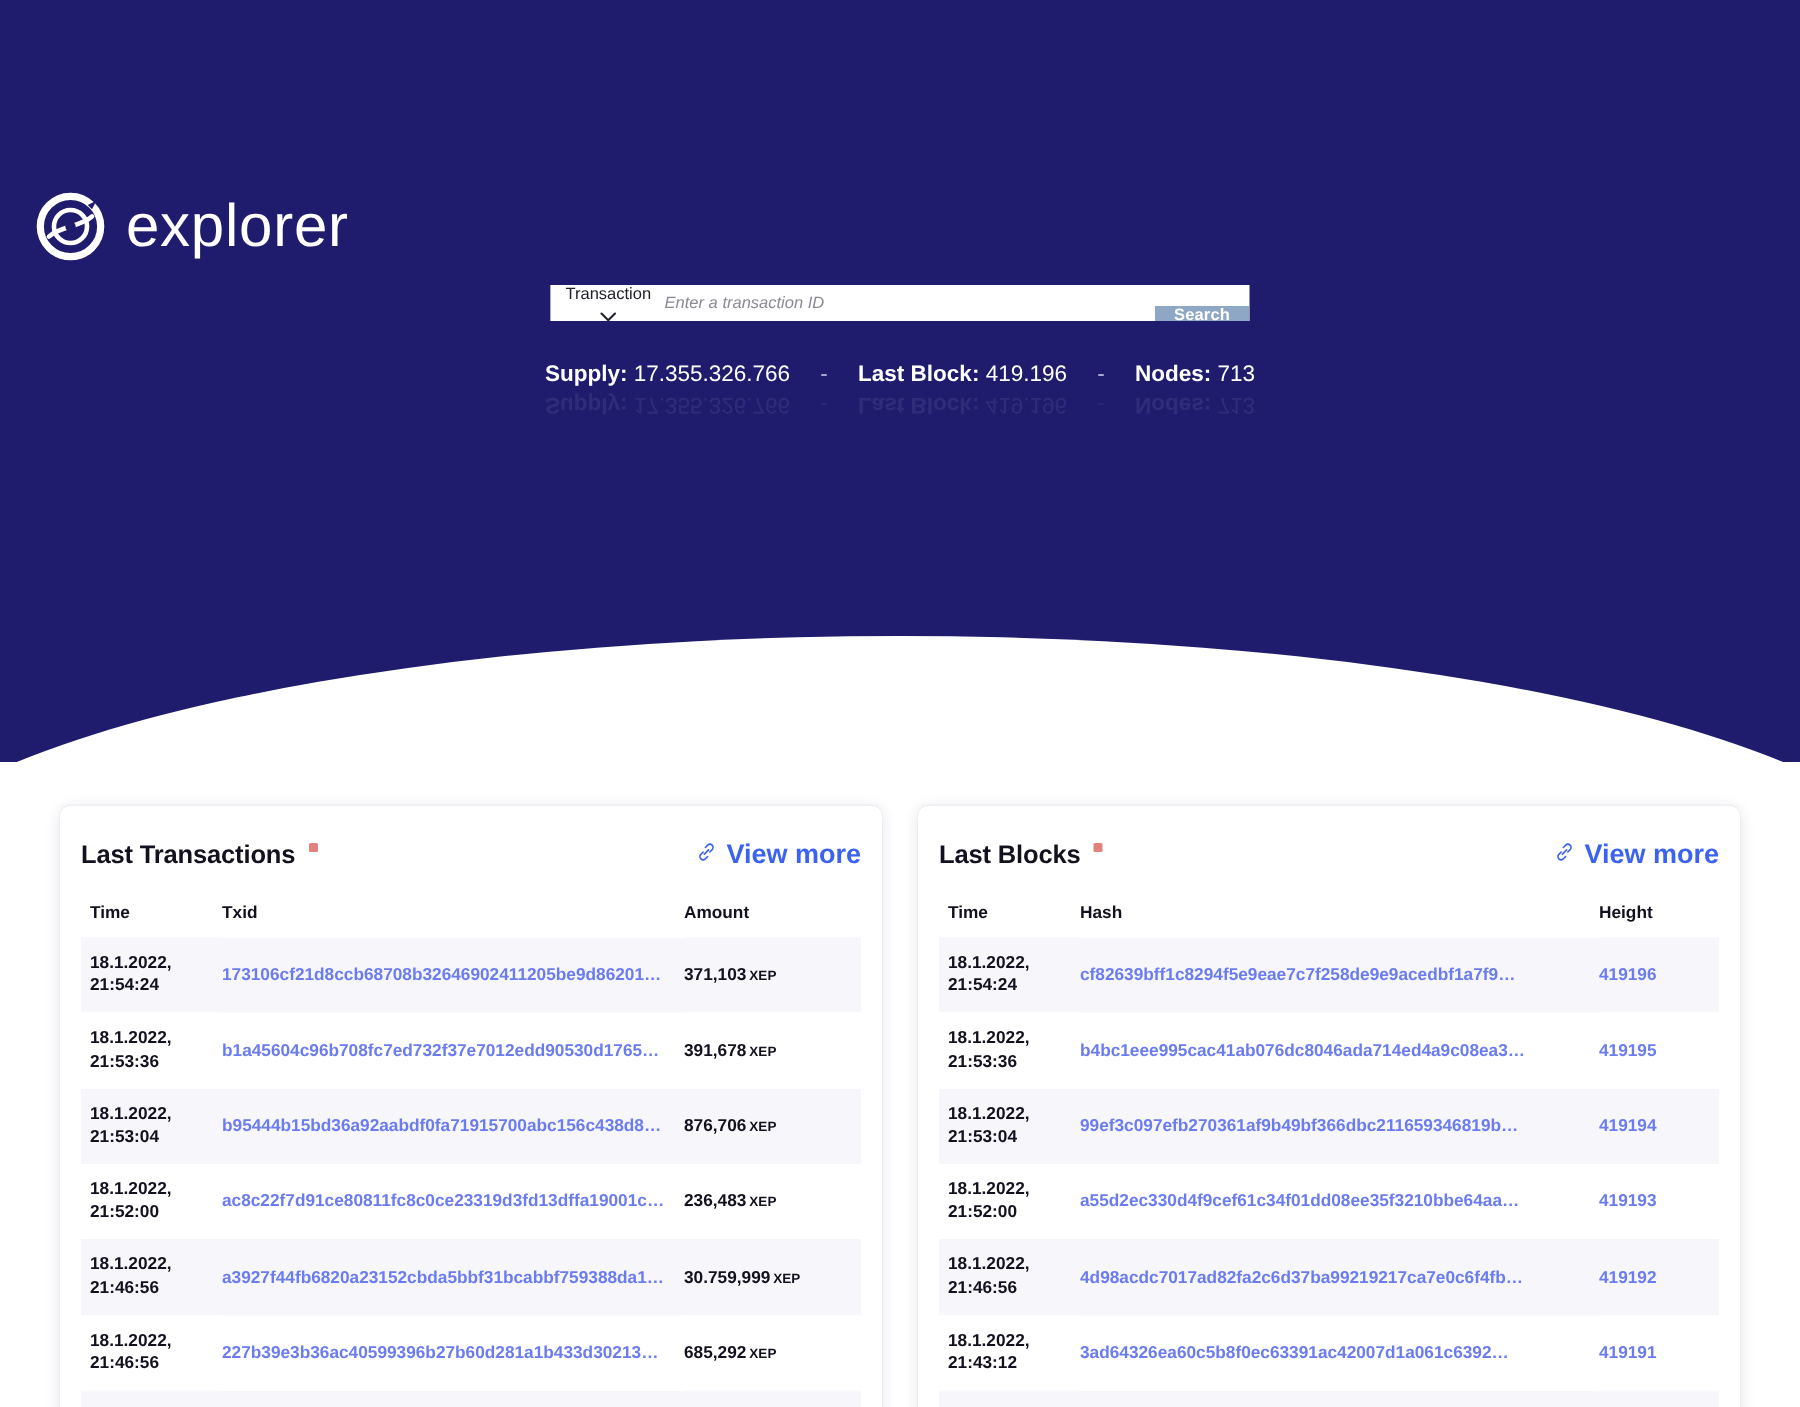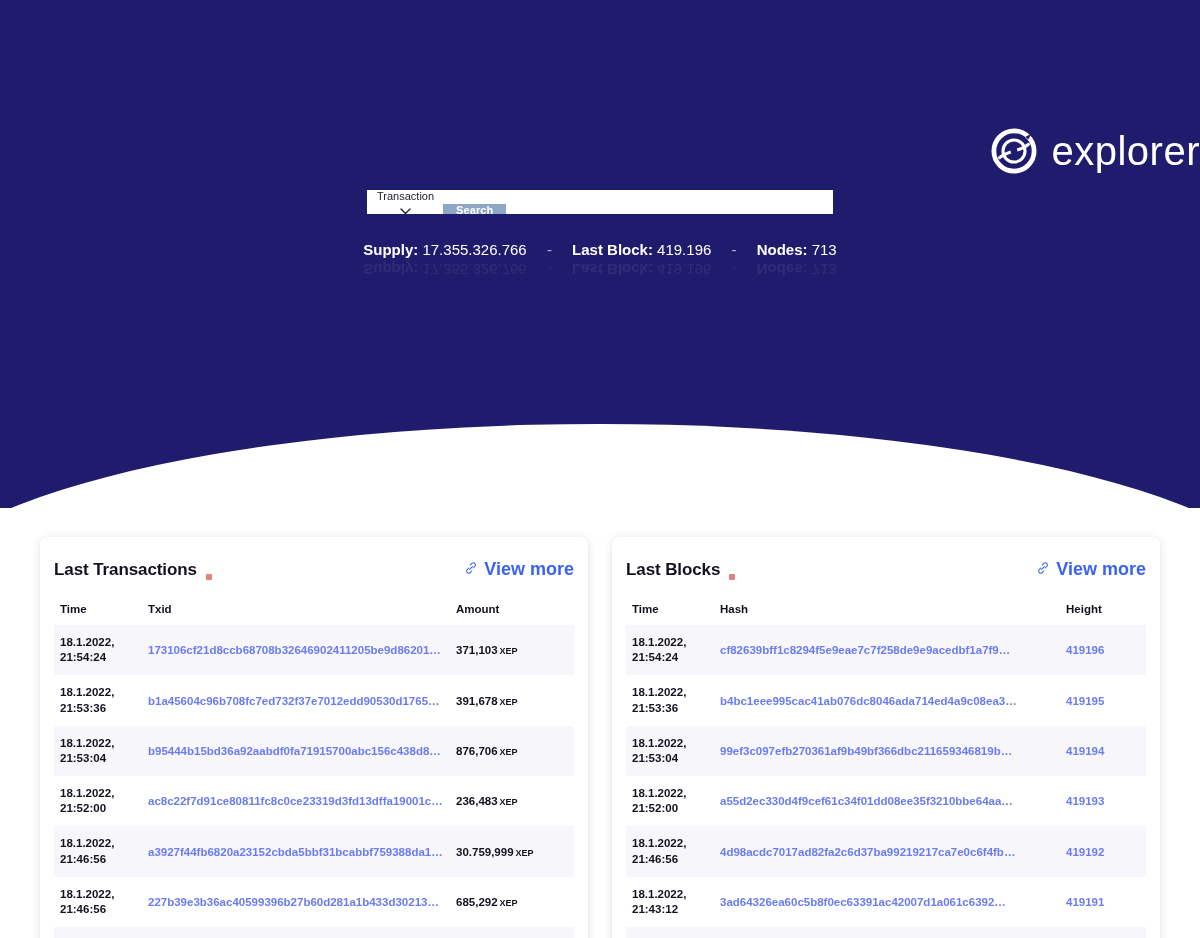--- a/index.html
+++ b/index.html
@@ -32,21 +32,21 @@
     position: relative;
     z-index: 2;
     width: 100%;
     text-align: center;
   }
 
   
   .logo-row {
     display: flex;
     align-items: center;
-    justify-content: flex-end;
+    justify-content: flex-start;
     gap: 14px;
     padding-top: 128px;
     margin-left: 24px;
   }
   .logo-mark { width: 46px; height: 46px; display: block; }
   .logo-text {
     color: #ffffff;
     font-size: 40px;
     font-weight: 400;
     letter-spacing: 0.5px;
@@ -158,21 +158,21 @@
     min-width: 0;
   }
   .card-head {
     display: flex;
     align-items: center;
     justify-content: space-between;
     padding: 0 0 0 0;
   }
   .card-title {
     display: flex;
-    align-items: flex-end;
+    align-items: flex-start;
     gap: 9px;
     font-size: 17px;
     font-weight: bold;
     color: #13111f;
     letter-spacing: -0.1px;
   }
   .live-dot {
     width: 6px; height: 6px;
     background: #e2827f;
     border-radius: 1px;
@@ -261,20 +261,21 @@
 
     <div class="search-wrap">
       <button class="search-type">
         <span>Transaction</span>
         <span>
           <svg class="chev" width="11" height="7" viewBox="0 0 11 7" xmlns="http://www.w3.org/2000/svg">
             <path d="M1 1 L5.5 5.5 L10 1" stroke="#23202b" stroke-width="1.4" fill="none" stroke-linecap="round" stroke-linejoin="round"></path>
           </svg>
         </span>
       </button>
+      <input class="search-input" type="text" placeholder="Enter a transaction ID" style="">
       <button class="search-btn">Search</button>
     </div>
 
     <div style="display:inline-block;position:relative;">
       <div class="stats">
         <b>Supply:</b>
         <span class="num">17.355.326.766</span>
         <span class="dash">-</span>
         <b>Last Block:</b>
         <span class="num">419.196</span>

